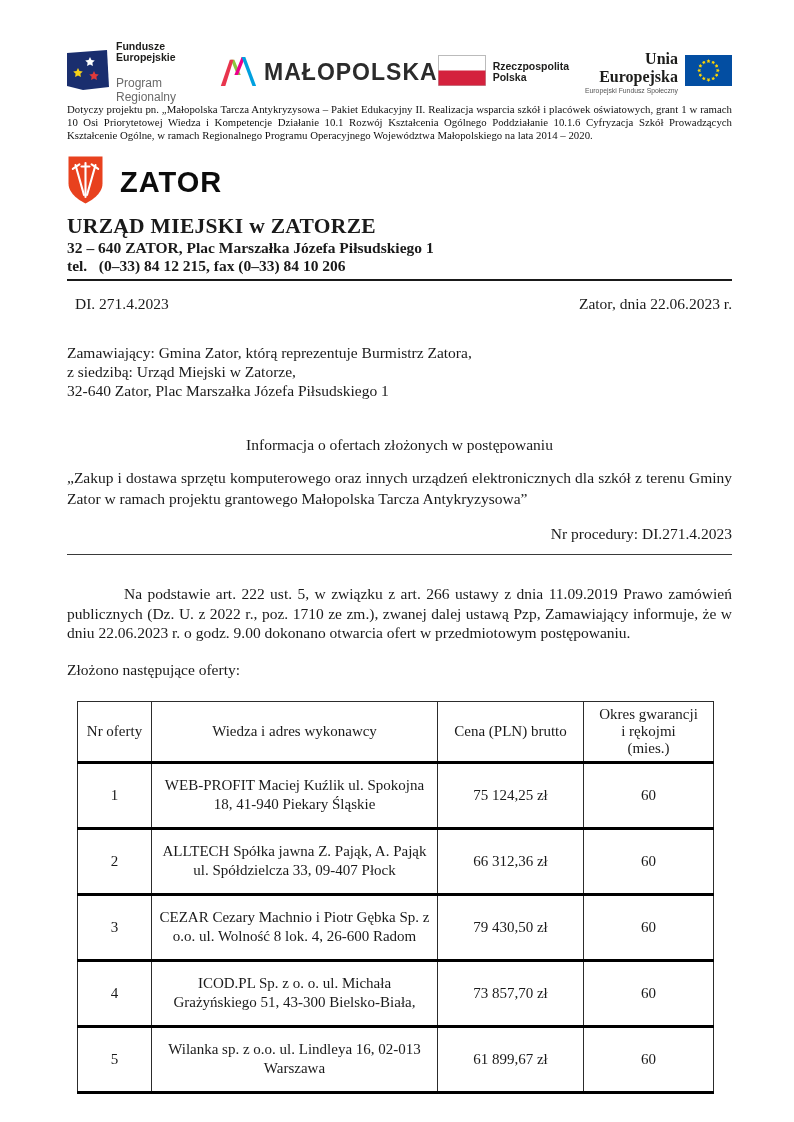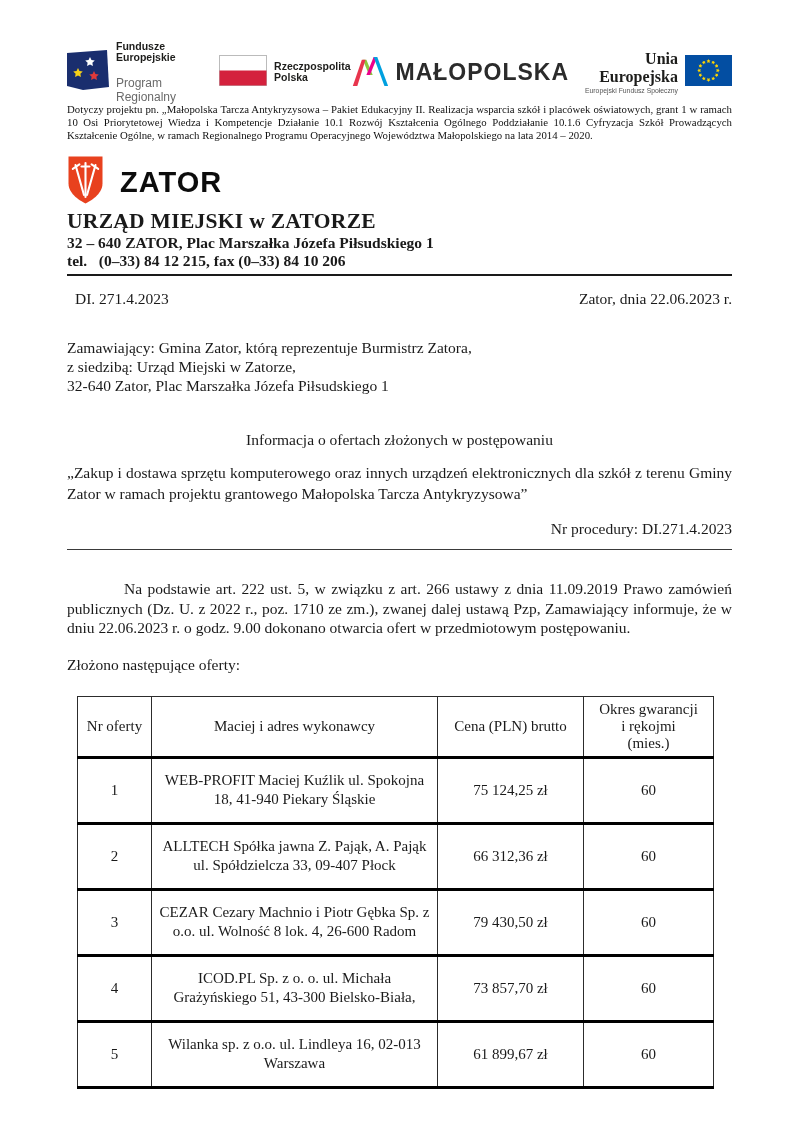--- a/index.html
+++ b/index.html
@@ -36,21 +36,21 @@
   }
 
   
   .brand { margin-top: 13px; display: flex; align-items: center; gap: 16px; }
   .wordmark {
     font-family: "Liberation Sans", sans-serif;
     font-weight: bold; font-size: 29px; letter-spacing: 1px; color: #0c0c0c;
   }
 
   
-  .office { border-bottom: 2.5px solid #1a1a1a; padding-bottom: 5px; }
+  .office { margin-top: 5px; border-bottom: 2.5px solid #1a1a1a; padding-bottom: 5px; }
   .office h1 { font-size: 21.5px; font-weight: bold; letter-spacing: 0.3px; }
   .office .addr { font-size: 15.5px; font-weight: bold; line-height: 17.5px; }
 
   
   .ref { margin-top: 14px; display: flex; justify-content: space-between; font-size: 15.5px; }
   .ref .num { padding-left: 8px; }
 
   
   .buyer { margin-top: 30px; font-size: 15.5px; line-height: 19px; }
 
@@ -112,41 +112,41 @@
       </span>
       <span class="logo-text">
         <span class="b" style="display:block">Fundusze</span>
         <span class="b" style="display:block">Europejskie</span>
         <span class="sub" style="display:block">Program Regionalny</span>
       </span>
     </div>
 
     <div class="logo">
       <span>
-        <svg width="48" height="31" viewBox="0 0 48 31">
-          <rect x="0.5" y="0.5" width="47" height="30" fill="#ffffff" stroke="#bbbbbb" stroke-width="1"></rect>
-          <rect x="0.5" y="15.5" width="47" height="15" fill="#d4213d"></rect>
-        </svg>
-      </span>
-      <span class="logo-text">
-        <span class="b" style="display:block">Rzeczpospolita</span>
-        <span class="b" style="display:block">Polska</span>
-      </span>
-    </div>
-
-    <div class="logo">
-      <span>
         <svg width="38" height="33" viewBox="0 0 42 34">
           <polygon points="13,5 17,5 24,22 20,22" fill="#8dc63f"></polygon>
           <polygon points="2,34 12,5 16,5 7,34" fill="#e8354d"></polygon>
           <polygon points="17,22 25,2 29,2 21,22" fill="#ec008c"></polygon>
           <polygon points="25,2 29,2 41,34 37,34" fill="#00a0df"></polygon>
         </svg>
       </span>
       <span class="malo-word">MAŁOPOLSKA</span>
+    </div>
+
+    <div class="logo">
+      <span>
+        <svg width="48" height="31" viewBox="0 0 48 31">
+          <rect x="0.5" y="0.5" width="47" height="30" fill="#ffffff" stroke="#bbbbbb" stroke-width="1"></rect>
+          <rect x="0.5" y="15.5" width="47" height="15" fill="#d4213d"></rect>
+        </svg>
+      </span>
+      <span class="logo-text">
+        <span class="b" style="display:block">Rzeczpospolita</span>
+        <span class="b" style="display:block">Polska</span>
+      </span>
     </div>
 
     <div class="logo">
       <span class="eu-text">
         <span class="b" style="display:block">Unia Europejska</span>
         <span class="sub" style="display:block">Europejski Fundusz Społeczny</span>
       </span>
       <span>
         <svg width="47" height="31" viewBox="0 0 47 31">
           <defs>
@@ -217,21 +217,21 @@
   <table class="offers">
     <colgroup>
       <col class="col-no">
         <col class="col-name">
         <col class="col-price">
         <col class="col-war">
     </colgroup>
     <thead>
       <tr>
         <th>Nr oferty</th>
-        <th>Maciej i adres wykonawcy</th>
+        <th>Wiedza i adres wykonawcy</th>
         <th>Cena (PLN) brutto</th>
         <th>Okres gwarancji
 i rękojmi
 (mies.)</th>
       </tr>
     </thead>
     <tbody>
       <tr>
         <td>1</td>
         <td class="contractor">WEB-PROFIT Maciej Kuźlik ul. Spokojna 18, 41-940 Piekary Śląskie</td>

